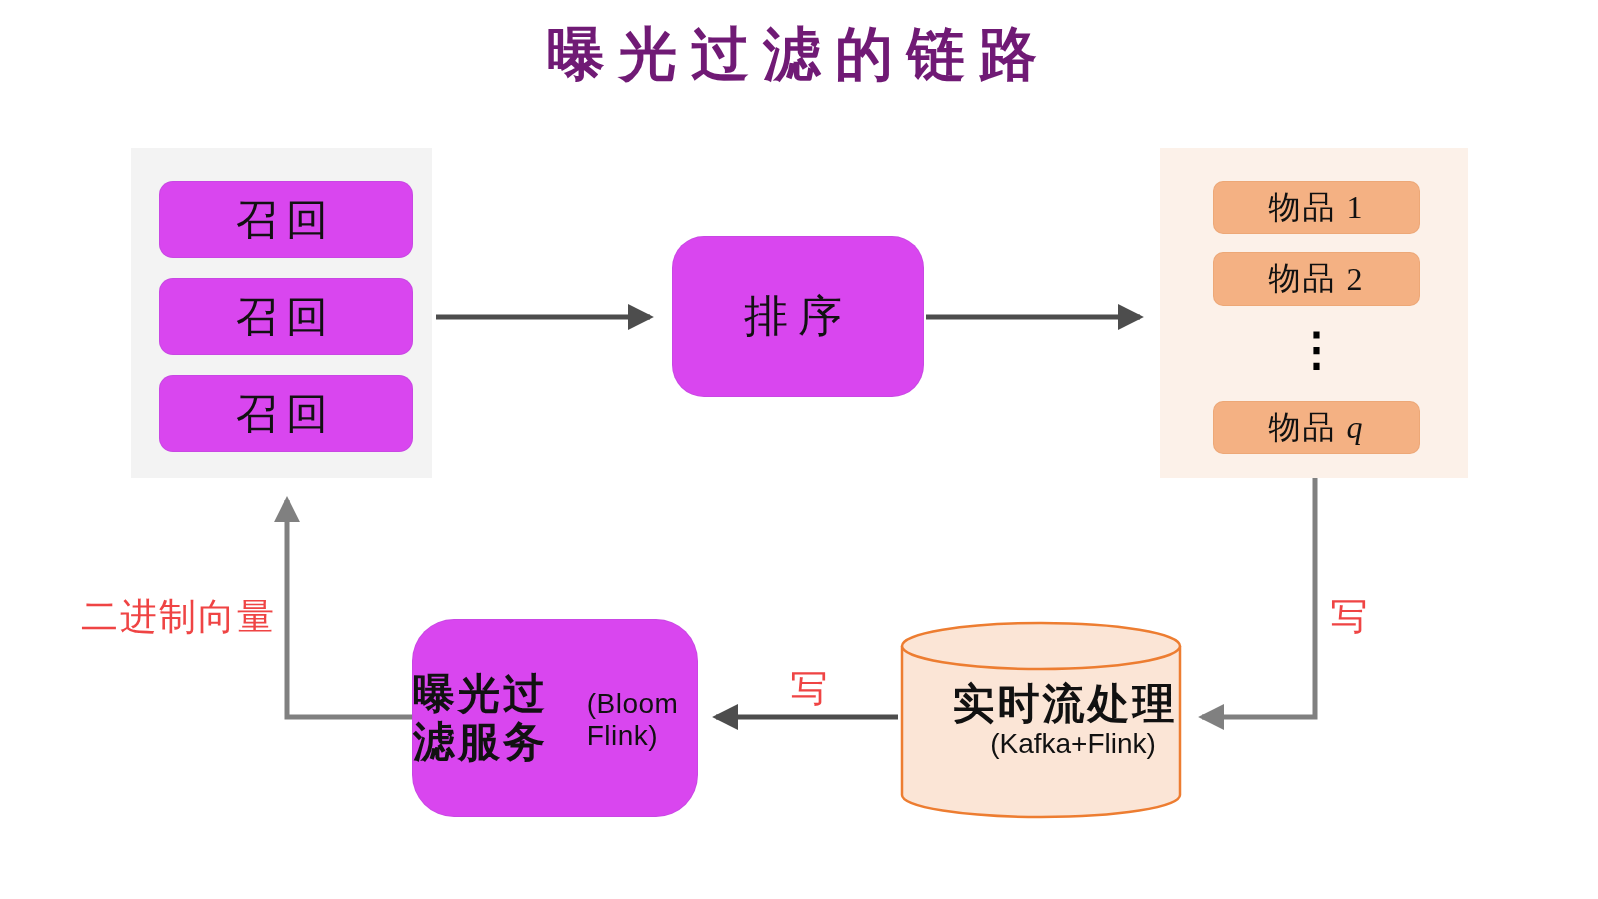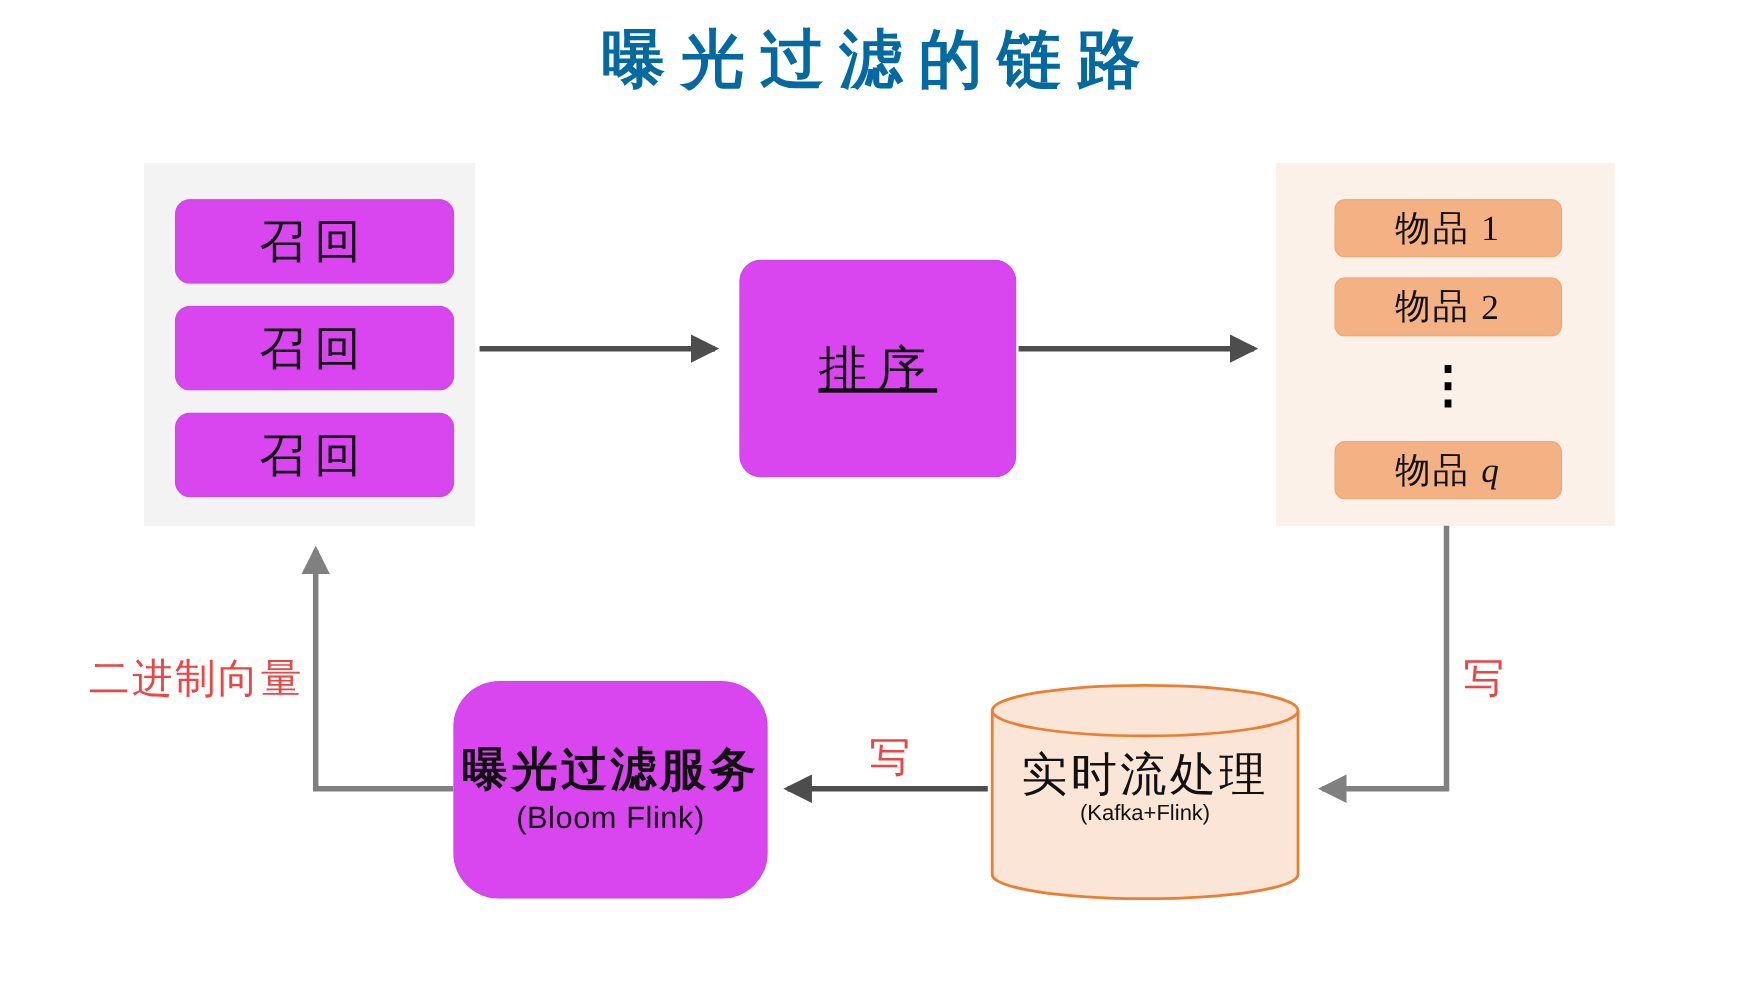--- a/index.html
+++ b/index.html
@@ -3,60 +3,60 @@
 <meta charset="utf-8">
 <style>
   html,body{margin:0;padding:0;background:#ffffff;}
   .canvas{
     position:relative;width:1598px;height:899px;background:#ffffff;overflow:hidden;
     font-family:"Liberation Sans",sans-serif;color:#111;
   }
   .title{
     position:absolute;left:0;top:16px;width:100%;text-align:center;
     font-family:Liberation Mono, monospace;font-weight:900;font-size:58px;
-    letter-spacing:14px;color:#0369a1;
+    letter-spacing:14px;color:#701a75;
   }
   .panel{position:absolute;z-index:1;}
   .panel.gray{left:131px;top:148px;width:301px;height:330px;background:#F3F3F3;}
   .panel.orange{left:1160px;top:148px;width:308px;height:330px;background:#FCF1E9;}
   .node{
     position:absolute;display:flex;align-items:center;justify-content:center;
     box-sizing:border-box;z-index:2;
   }
   .blue{background:#d946ef;border:1px solid rgba(70,90,140,0.10);}
   .recall-box{left:159px;width:254px;height:77px;border-radius:14px;font-size:42px;letter-spacing:8px;}
   .recall-box.r0{top:181px;}
   .recall-box.r1{top:278px;}
   .recall-box.r2{top:375px;}
-  .ranking-box{left:672px;top:236px;width:252px;height:198px;border-radius:20px;font-size:44px;letter-spacing:10px;text-decoration:underline;}
+  .ranking-box{left:672px;top:236px;width:252px;height:161px;border-radius:32px;font-size:44px;letter-spacing:10px;}
   .item-box{
     left:1213px;width:207px;height:53px;border-radius:10px;background:#F4B183;
     border:1px solid rgba(180,90,20,0.10);font-size:32px;letter-spacing:2px;
   }
   .item-box.i0{top:181px;}
   .item-box.i1{top:252px;height:54px;}
   .item-box.i2{top:401px;}
   .item-var{font-family:"Liberation Serif",serif;margin-left:10px;font-size:32px;}
   .item-var.math{font-style:italic;}
   .v-ellipsis{
     position:absolute;left:1213px;top:324px;width:207px;text-align:center;z-index:2;
     font-size:46px;font-weight:bold;line-height:1.1;color:#000;
   }
   .svg-layer{position:absolute;left:0;top:0;z-index:3;pointer-events:none;}
   .service-box{
     left:412px;top:619px;width:286px;height:198px;border-radius:42px;
-    flex-direction:column;z-index:2;
+    z-index:2;
   }
   .service-title{font-size:42px;font-weight:700;letter-spacing:3px;line-height:1.15;}
   .service-sub{font-size:28px;font-weight:400;letter-spacing:0.5px;margin-top:4px;}
   .cyl-text{
     position:absolute;left:902px;width:278px;text-align:center;z-index:4;
   }
-  .cyl-title{top:676px;font-size:42px;font-weight:400;letter-spacing:3px;}
-  .cyl-sub{top:728px;font-size:20px;}
+  .cyl-title{top:676px;font-size:42px;font-weight:700;letter-spacing:3px;padding-left:24px;}
+  .cyl-sub{top:728px;font-size:28px;padding-left:32px;}
   .edge-label{
     position:absolute;z-index:4;color:#ef4444;font-size:37px;letter-spacing:2px;
   }
   .lbl-write-mid{left:788px;top:664px;width:44px;text-align:center;}
   .lbl-write-right{left:1328px;top:592px;width:44px;text-align:center;}
   .lbl-binary{left:72px;top:592px;width:204px;text-align:right;}
 </style>
 </head>
 <body>
 

